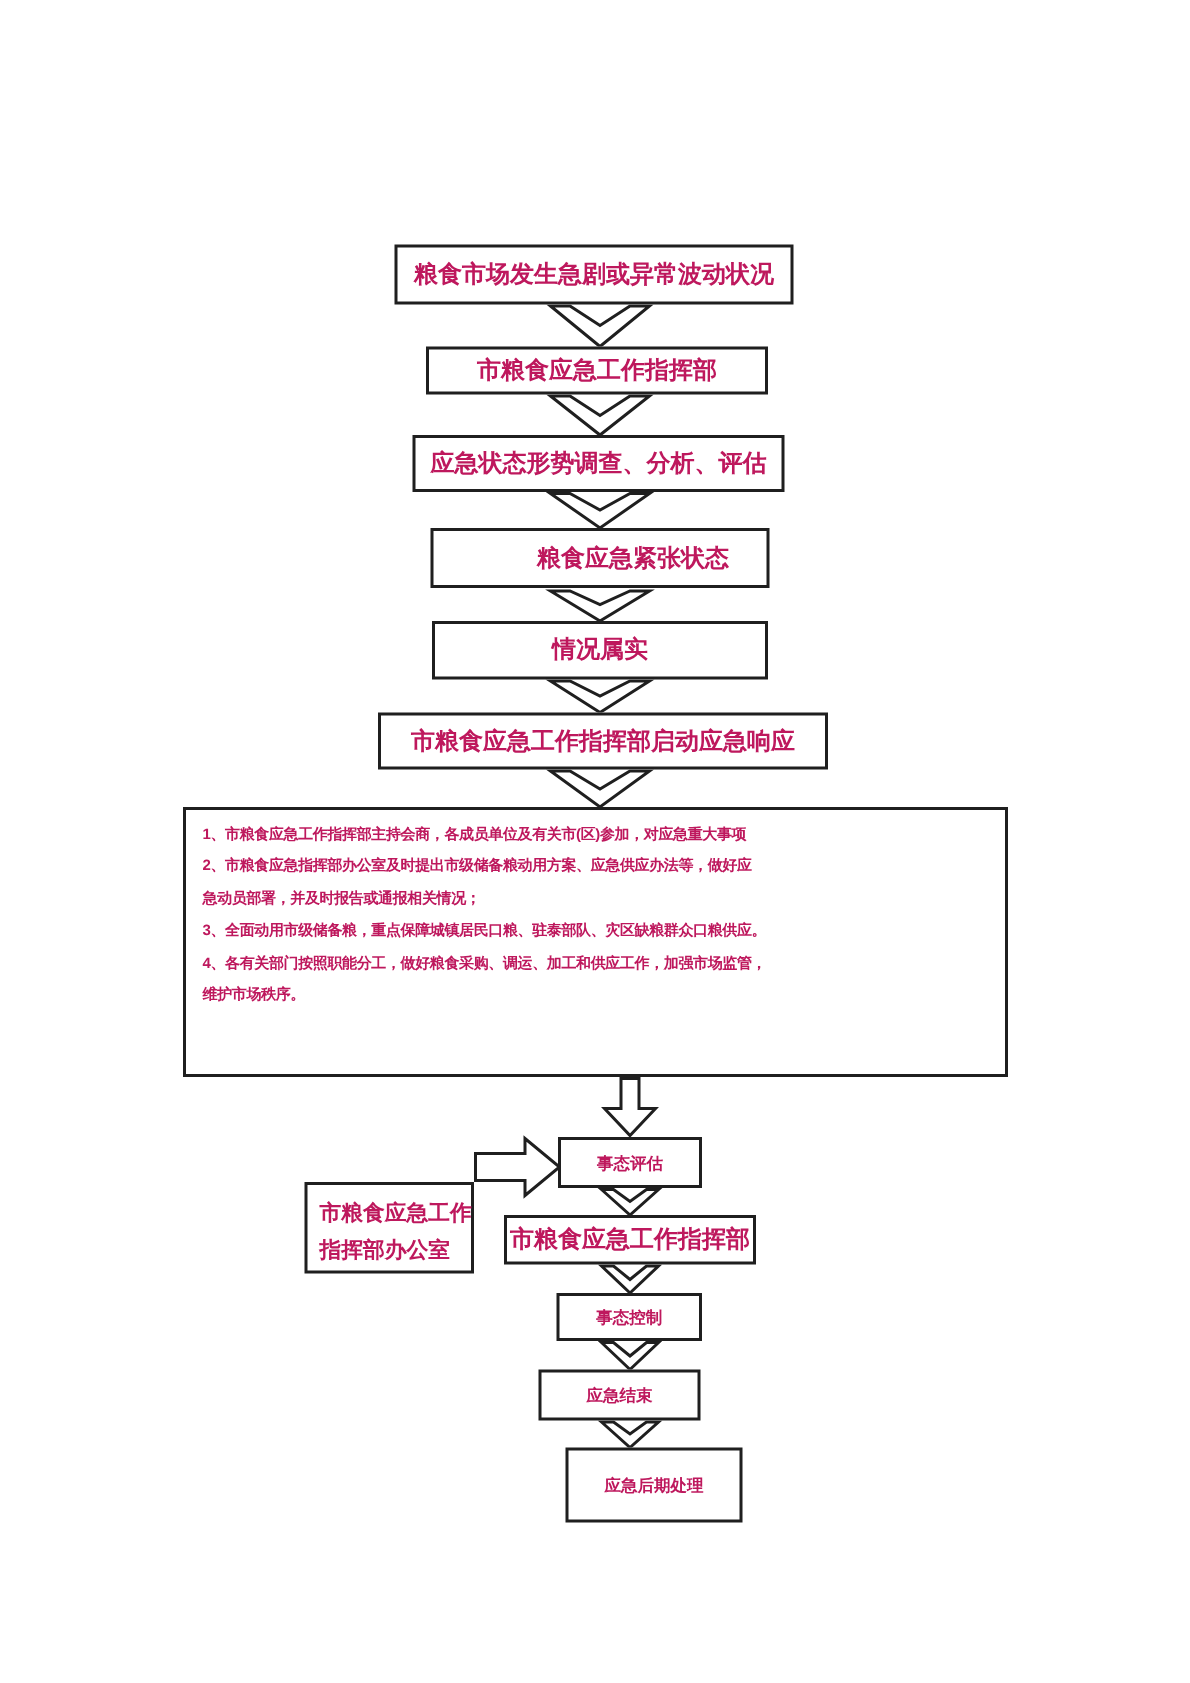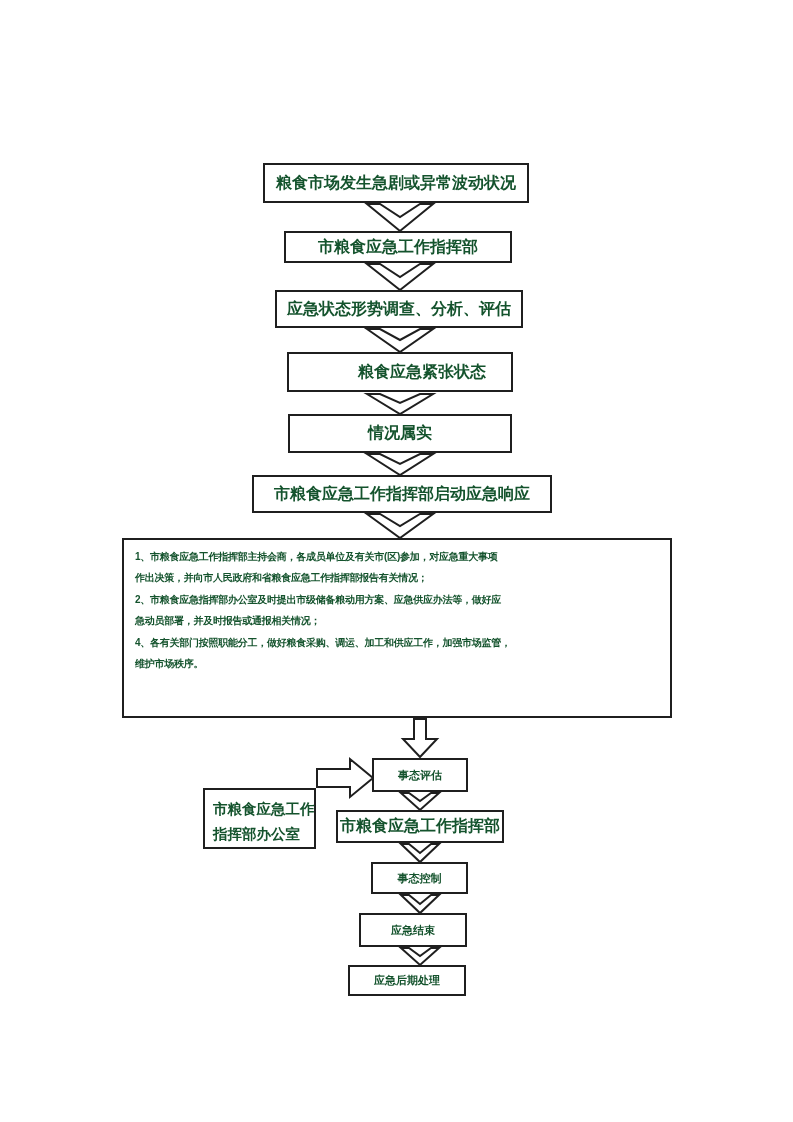--- a/index.html
+++ b/index.html
@@ -1,21 +1,21 @@
 <!DOCTYPE html>
 <html><head>
 <meta charset="utf-8">
 <style>
   html,body{margin:0;padding:0;background:#ffffff;}
   #page{
     position:relative;
     width:793px;height:1122px;
     background:#ffffff;
     font-family:"Liberation Sans", sans-serif;
-    color:#14532d;
+    color:#be185d;
     overflow:hidden;
   }
   .box{
     position:absolute;
     box-sizing:border-box;
     background:#ffffff;
     border:2px solid #1f1f1f;
     display:flex;
     align-items:center;
     justify-content:center;
@@ -98,35 +98,35 @@
   <div class="box" style="left:275px;top:290px;width:248px;height:38px;">应急状态形势调查、分析、评估</div>
 
   <div class="box" style="left:287px;top:352px;width:226px;height:40px;padding-left:44px;">粮食应急紧张状态</div>
 
   <div class="box" style="left:288px;top:414px;width:224px;height:39px;">情况属实</div>
 
   <div class="box" style="left:252px;top:475px;width:300px;height:38px;">市粮食应急工作指挥部启动应急响应</div>
 
   <div class="tasks-box" style="left:122px;top:538px;width:550px;height:180px;">
     <div class="tline">1、市粮食应急工作指挥部主持会商，各成员单位及有关市(区)参加，对应急重大事项</div>
-    <div class="tline">作出决策，并向市人民政府和省粮食应急工作指挥部报告有关情况；</div>
     <div class="tline">2、市粮食应急指挥部办公室及时提出市级储备粮动用方案、应急供应办法等，做好应</div>
     <div class="tline">急动员部署，并及时报告或通报相关情况；</div>
+    <div class="tline">3、全面动用市级储备粮，重点保障城镇居民口粮、驻泰部队、灾区缺粮群众口粮供应。</div>
     <div class="tline">4、各有关部门按照职能分工，做好粮食采购、调运、加工和供应工作，加强市场监管，</div>
     <div class="tline">维护市场秩序。</div>
   </div>
 
   <div class="office-box" style="left:203px;top:748px;width:113px;height:61px;margin-top:40px;">
     <div class="oline">市粮食应急工作</div>
     <div class="oline">指挥部办公室</div>
   </div>
 
   <div class="box small-label" style="left:372px;top:758px;width:96px;height:34px;">事态评估</div>
 
   <div class="box" style="left:336px;top:810px;width:168px;height:33px;">市粮食应急工作指挥部</div>
 
   <div class="box small-label" style="left:371px;top:862px;width:97px;height:32px;">事态控制</div>
 
   <div class="box small-label" style="left:359px;top:913px;width:108px;height:34px;">应急结束</div>
 
-  <div class="box small-label" style="left:348px;top:965px;width:118px;height:31px;">应急后期处理</div>
+  <div class="box small-label" style="left:377px;top:965px;width:118px;height:50px;">应急后期处理</div>
 
 </div>
 
 </body></html>

